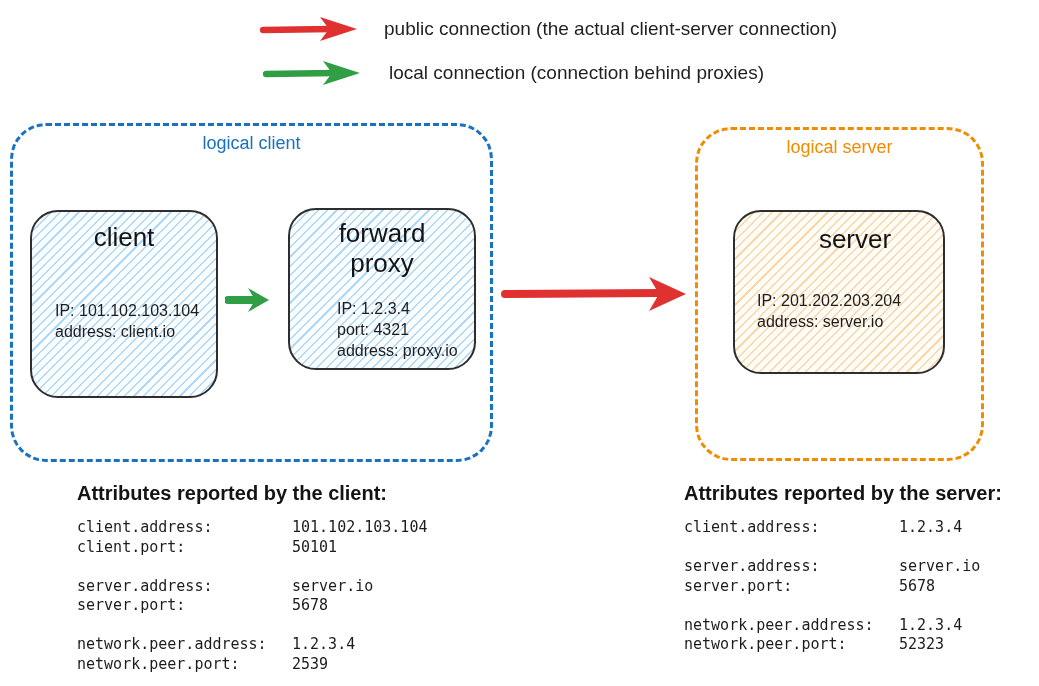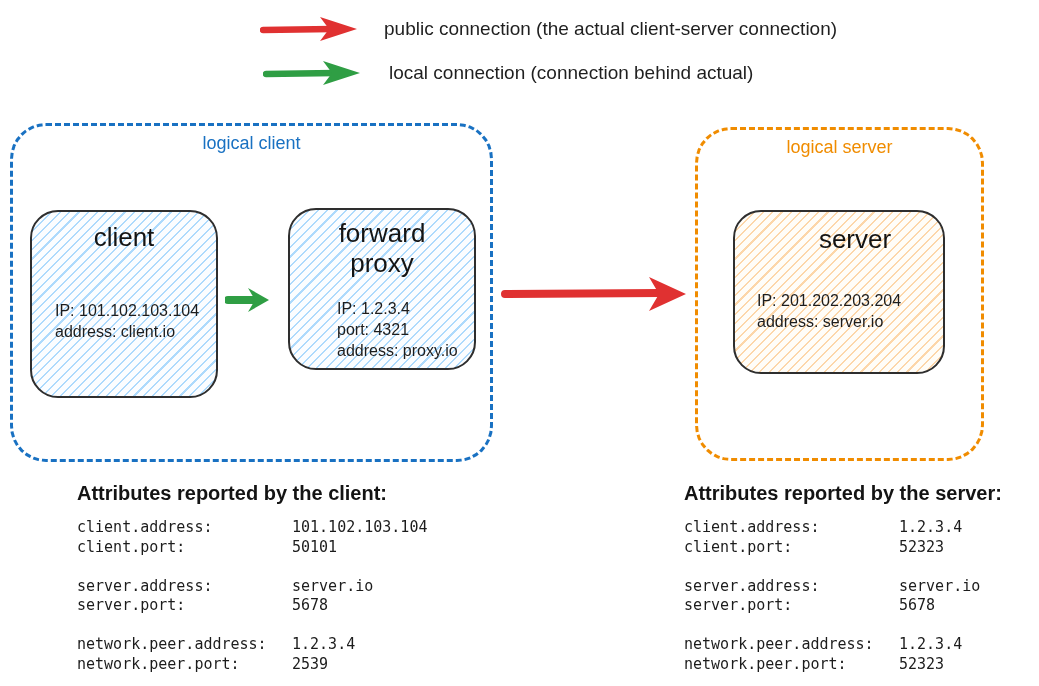--- a/index.html
+++ b/index.html
@@ -46,21 +46,21 @@
   <svg class="abs" style="left:260px;top:16px;" width="100" height="26" viewBox="0 0 100 26">
     <path d="M3 14 L72 13" stroke="#e03131" stroke-width="6.5" stroke-linecap="round" fill="none"></path>
     <polygon points="60,1 97,13 60,25 69,13" fill="#e03131"></polygon>
   </svg>
   <div class="abs legend-text" style="left:384px;top:15px;">public connection (the actual client-server connection)</div>
 
   <svg class="abs" style="left:263px;top:60px;" width="100" height="26" viewBox="0 0 100 26">
     <path d="M3 14 L72 13" stroke="#2f9e44" stroke-width="6.5" stroke-linecap="round" fill="none"></path>
     <polygon points="60,1 97,13 60,25 69,13" fill="#2f9e44"></polygon>
   </svg>
-  <div class="abs legend-text" style="left:389px;top:59px;">local connection (connection behind actual)</div>
+  <div class="abs legend-text" style="left:389px;top:59px;">local connection (connection behind proxies)</div>
 
   <div class="group blue" style="left:10px;top:123px;width:477px;height:333px;">
     <div class="group-label">logical client</div>
 
     <div class="node blue-fill" style="left:17px;top:84px;width:188px;height:188px;">
       <div class="node-title" style="margin-top:10px;">client</div>
       <div class="node-lines" style="left:23px;top:88px;">
         <div>IP: 101.102.103.104</div>
         <div>address: client.io</div>
       </div>
@@ -111,21 +111,20 @@
     <div class="attr-group">
       <div class="attr-row"><span class="k">network.peer.address:</span><span class="v">1.2.3.4</span></div>
       <div class="attr-row"><span class="k">network.peer.port:</span><span class="v">2539</span></div>
     </div>
   </div>
 
   <div class="attrs-title" style="left:684px;top:480px;">Attributes reported by the server:</div>
   <div class="attrs" style="left:684px;top:518px;">
     <div class="attr-group">
       <div class="attr-row"><span class="k">client.address:</span><span class="v">1.2.3.4</span></div>
-      <div class="attr-row"><span class="k">client.port:</span><span class="v">52323</span></div>
     </div>
     <div class="attr-group">
       <div class="attr-row"><span class="k">server.address:</span><span class="v">server.io</span></div>
       <div class="attr-row"><span class="k">server.port:</span><span class="v">5678</span></div>
     </div>
     <div class="attr-group">
       <div class="attr-row"><span class="k">network.peer.address:</span><span class="v">1.2.3.4</span></div>
       <div class="attr-row"><span class="k">network.peer.port:</span><span class="v">52323</span></div>
     </div>
   </div>

